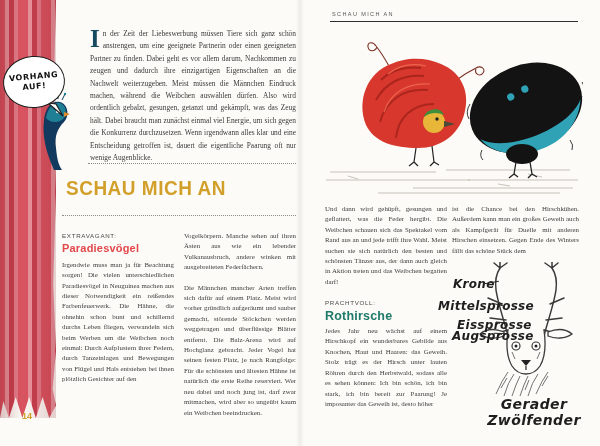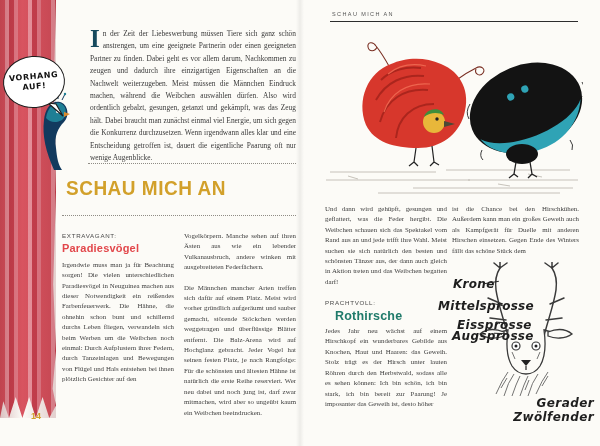--- a/index.html
+++ b/index.html
@@ -43,24 +43,24 @@
     font-family:"Liberation Sans", sans-serif; font-weight:800; font-size:19px;
     letter-spacing:.5px; color:#d2a02a; transform:scaleY(1.08); transform-origin:left top; }
 
   .cols { position:absolute; left:62px; top:231px; width:235px; display:flex; gap:10px; }
   .col { width:112px; font-size:6.9px; line-height:10.4px; text-align:justify; color:#3d3d3d; }
   .eyebrow { font-family:"Liberation Sans", sans-serif; font-size:6.2px; letter-spacing:.7px;
     color:#4a4a4a; margin-bottom:2px; }
   .h-red { font-family:"Liberation Sans", sans-serif; font-weight:bold; font-size:11px;
     color:#e2474b; margin-bottom:6px; letter-spacing:.2px; }
   .h-teal { font-family:"Liberation Sans", sans-serif; font-weight:bold; font-size:12.5px;
-    color:#1f7a6a; margin-bottom:5px; letter-spacing:.2px;margin-left:10px; }
+    color:#1f7a6a; margin-bottom:5px; letter-spacing:.2px; }
   .parasep { height:10px; }
 
-  .pagenum { position:absolute; left:31px; top:411px; font-family:"Liberation Sans", sans-serif;
+  .pagenum { position:absolute; left:22px; top:411px; font-family:"Liberation Sans", sans-serif;
     font-weight:bold; font-size:9px; color:#d2a02a; }
 
   
   .running { position:absolute; left:332px; top:11px; font-family:"Liberation Sans", sans-serif;
     font-size:5.5px; letter-spacing:1.4px; color:#555; }
   .runrule { position:absolute; left:330px; top:21px; width:248px; border-top:1.2px solid #2d2d2d; }
 
   .birds { position:absolute; left:318px; top:22px; }
 
   .rcol { position:absolute; top:204px; font-size:6.9px; line-height:10.4px;
@@ -75,23 +75,23 @@
     font-weight:bold; font-size:12px; color:#1e1e1e; letter-spacing:.3px; white-space:nowrap; z-index:4; }
   .lbl-krone { left:453px; top:277px; }
   .lbl-mittel { left:438px; top:299px; }
   .lbl-eis { left:457px; top:318px; }
   .lbl-aug { left:452px; top:329px; }
   .pline { position:absolute; height:1.2px; background:#2a2a2a; z-index:4; }
   .pl-krone { left:484px; top:282px; width:15px; transform:rotate(-10deg); }
   .pl-mittel { left:492px; top:304px; width:11px; transform:rotate(12deg); }
   .pl-eis { left:496px; top:322px; width:11px; transform:rotate(4deg); }
   .pl-aug { left:494px; top:333px; width:13px; transform:rotate(2deg); }
-  .deer-caption { position:absolute; left:474px; top:396px; width:120px; text-align:right;
+  .deer-caption { position:absolute; left:474px; top:396px; width:120px; text-align:center;
     font-family:"DejaVu Sans", sans-serif; font-style:italic; font-weight:bold;
-    font-size:12px; color:#1e1e1e; letter-spacing:.4px; z-index:4; }
+    font-size:14px; color:#1e1e1e; letter-spacing:.4px; z-index:4; }
 </style>
 </head>
 <body>
 
 <div class="spread">
   <div class="gutter"></div>
 
   <div class="curtain"></div>
   <div class="curtain curtain-shade"></div>
 

